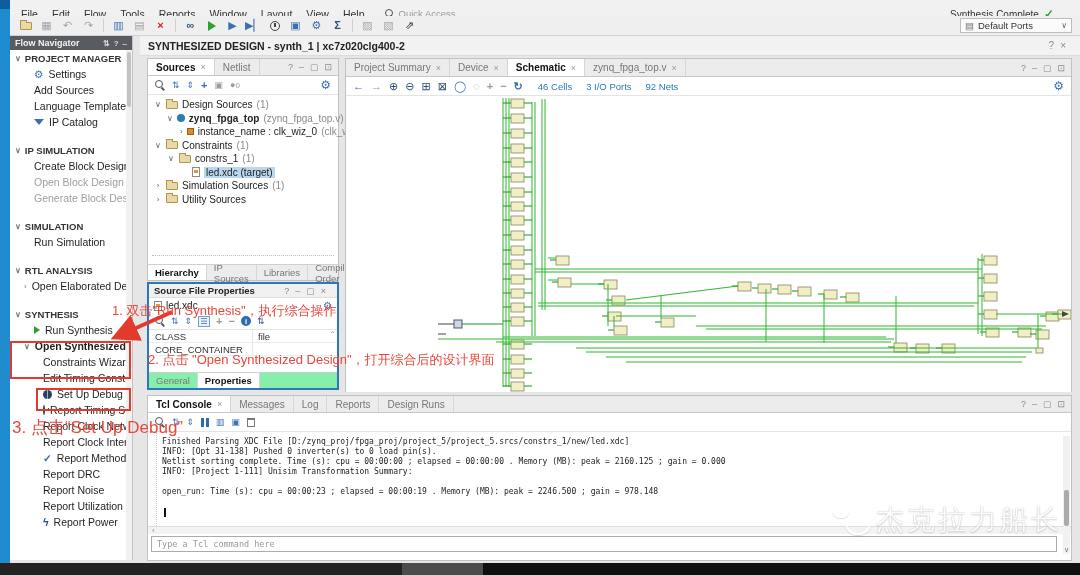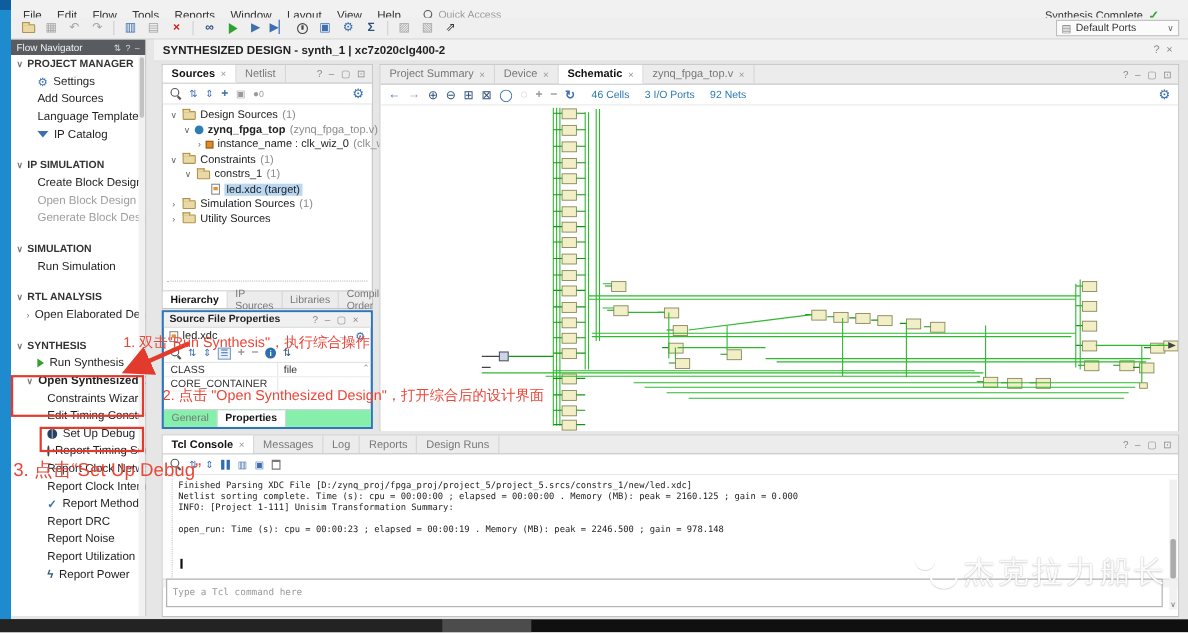--- a/index.html
+++ b/index.html
@@ -55,21 +55,21 @@
 .tab{padding:0 8px;color:#777;font-size:10px;border-right:1px solid #d6d6d6;display:flex;gap:5px;align-items:center}
 .tab.active{background:#fff;font-weight:bold;color:#111}
 .tab .x{color:#999;font-size:9px;font-weight:normal}
 .winbtns{margin-left:auto;display:flex;gap:6px;align-items:center;padding-right:6px;color:#8a8a8a;font-size:9px}
 .ptool{display:flex;align-items:center;gap:7px;padding:0 7px;height:19px;border-bottom:1px solid #e4e4e4;background:#fff}
 .ptool .gear-r{margin-left:auto;color:#3d6fb0;font-size:12px}
 .blue{color:#3d6fb0}.gray{color:#9a9a9a}.dark{color:#2c4f7c}
 
 
 #flownav{left:10px;top:36px;width:123px;height:524px;border:none;border-right:1px solid #c2c2c2}
-.fn-head{height:14px;background:#585c60;color:#f2f2f2;font-size:9px;font-weight:normal;display:flex;align-items:center;padding:0 5px}
+.fn-head{height:14px;background:#585c60;color:#f2f2f2;font-size:9px;font-weight:bold;display:flex;align-items:center;padding:0 5px}
 .fn-head .hic{margin-left:auto;display:flex;gap:4px;font-size:8px;color:#d8d8d8}
 .fn-body{position:relative;height:510px;overflow:hidden}
 .fn-scroll{position:absolute;right:0;top:0;width:6px;height:100%;background:#f1f1f1}
 .fn-scroll i{position:absolute;right:1px;top:2px;width:4px;height:55px;background:#c2c2c2;border-radius:2px}
 .fn-title{font-size:9.5px;font-weight:bold;color:#333;height:16px;display:flex;align-items:center;gap:4px;padding-left:5px}
 .fn-title .chev{color:#777;font-size:8px}
 .fn-item{height:16px;display:flex;align-items:center;padding-left:24px;font-size:10.5px;color:#1f1f1f;gap:5px;white-space:nowrap}
 .fn-item.ind{padding-left:33px}
 .fn-item.dis2{color:#9e9e9e}
 .fn-item.bold{font-weight:bold}
@@ -117,21 +117,21 @@
 
 
 #console{left:147px;top:395px;width:925px;height:166px}
 .c-body{position:relative;height:94px;background:#fff}
 .gutter{position:absolute;left:0;top:0;width:9px;height:100%;background:#fcfcfc;border-right:1px dotted #c8c8c8}
 .tcl-lines{position:absolute;left:14px;top:5px}
 .tcl-line{font-family:"DejaVu Sans Mono",monospace;font-size:8px;line-height:10px;color:#222;white-space:pre}
 .caret{position:absolute;left:16px;top:76px;width:2px;height:9px;background:#111}
 .hscroll{position:absolute;left:0;bottom:-8px;height:8px;width:100%;background:#f3f3f3;border-top:1px solid #ddd;
          font-size:8px;color:#888;display:flex;align-items:center;padding-left:4px}
-.c-input{position:absolute;left:3px;bottom:8px;right:14px;height:26px;border:1px solid #ababab;display:flex;align-items:center;
+.c-input{position:absolute;left:3px;bottom:8px;right:14px;height:16px;border:1px solid #ababab;display:flex;align-items:center;
          font-family:"DejaVu Sans Mono",monospace;font-size:8.5px;color:#999;padding-left:5px;background:#fff}
 .vscroll{position:absolute;right:1px;top:40px;width:7px;height:118px;background:#f1f1f1}
 .vscroll i{position:absolute;left:1px;bottom:28px;width:5px;height:36px;background:#ababab;border-radius:2px}
 .vscroll .dn{position:absolute;bottom:0;left:0;width:7px;text-align:center;font-size:7px;color:#777}
 
 
 .bbar{position:absolute;left:0;top:563px;width:1080px;height:12px;background:#101010}
 .bbar .seg1{position:absolute;left:0;width:402px;height:12px;background:#232323}
 .bbar .seg2{position:absolute;left:402px;width:81px;height:12px;background:#4c4c4c}
 
@@ -697,20 +697,21 @@
           <i></i>
         </span>
       <span class="blue" style="font-size:9px">▥</span>
       <span class="blue" style="font-size:9px">▣</span>
       <span class="trash"></span>
     </div>
     <div class="c-body">
       <div class="gutter"></div>
       <div class="tcl-lines" id="tcl-lines">
           <div class="tcl-line">Finished Parsing XDC File [D:/zynq_proj/fpga_proj/project_5/project_5.srcs/constrs_1/new/led.xdc]</div>
+          <div class="tcl-line">INFO: [Opt 31-138] Pushed 0 inverter(s) to 0 load pin(s).</div>
           <div class="tcl-line">Netlist sorting complete. Time (s): cpu = 00:00:00 ; elapsed = 00:00:00 . Memory (MB): peak = 2160.125 ; gain = 0.000</div>
           <div class="tcl-line">INFO: [Project 1-111] Unisim Transformation Summary:</div>
           <div class="tcl-line"> </div>
           <div class="tcl-line">open_run: Time (s): cpu = 00:00:23 ; elapsed = 00:00:19 . Memory (MB): peak = 2246.500 ; gain = 978.148</div>
         </div>
       <div class="caret"></div>
       <div class="hscroll">
           <span>‹</span>
         </div>
     </div>

